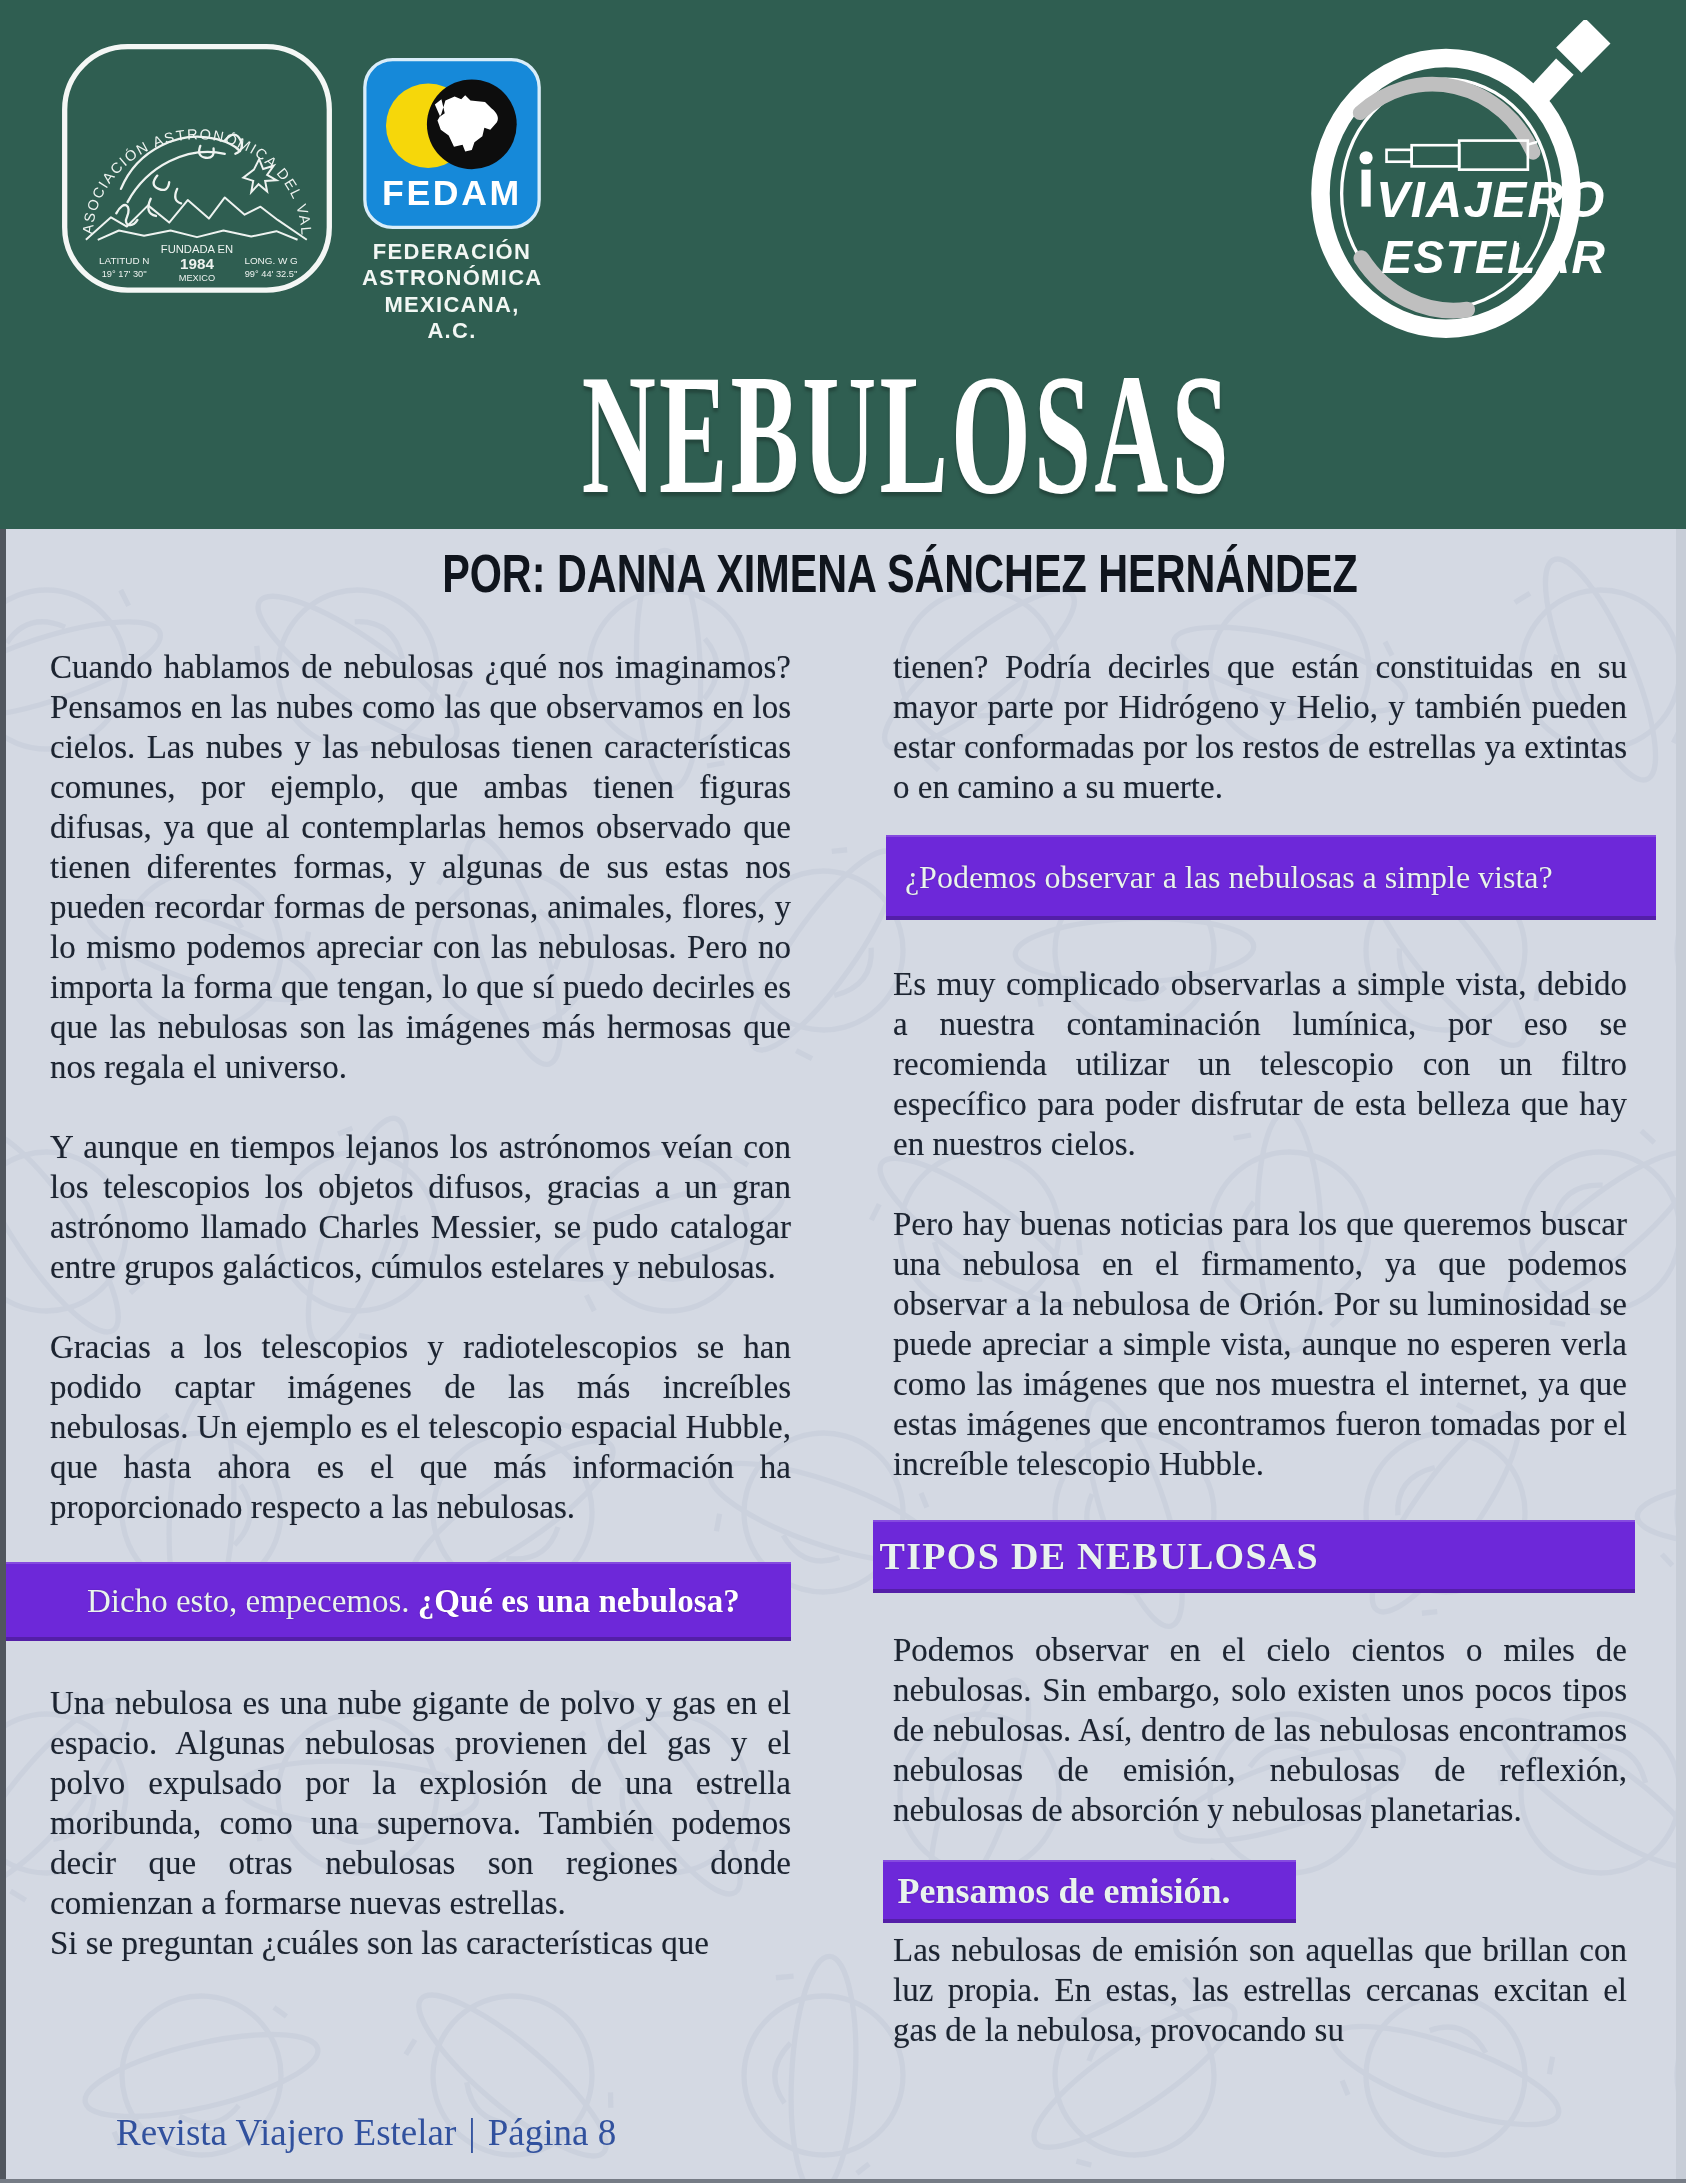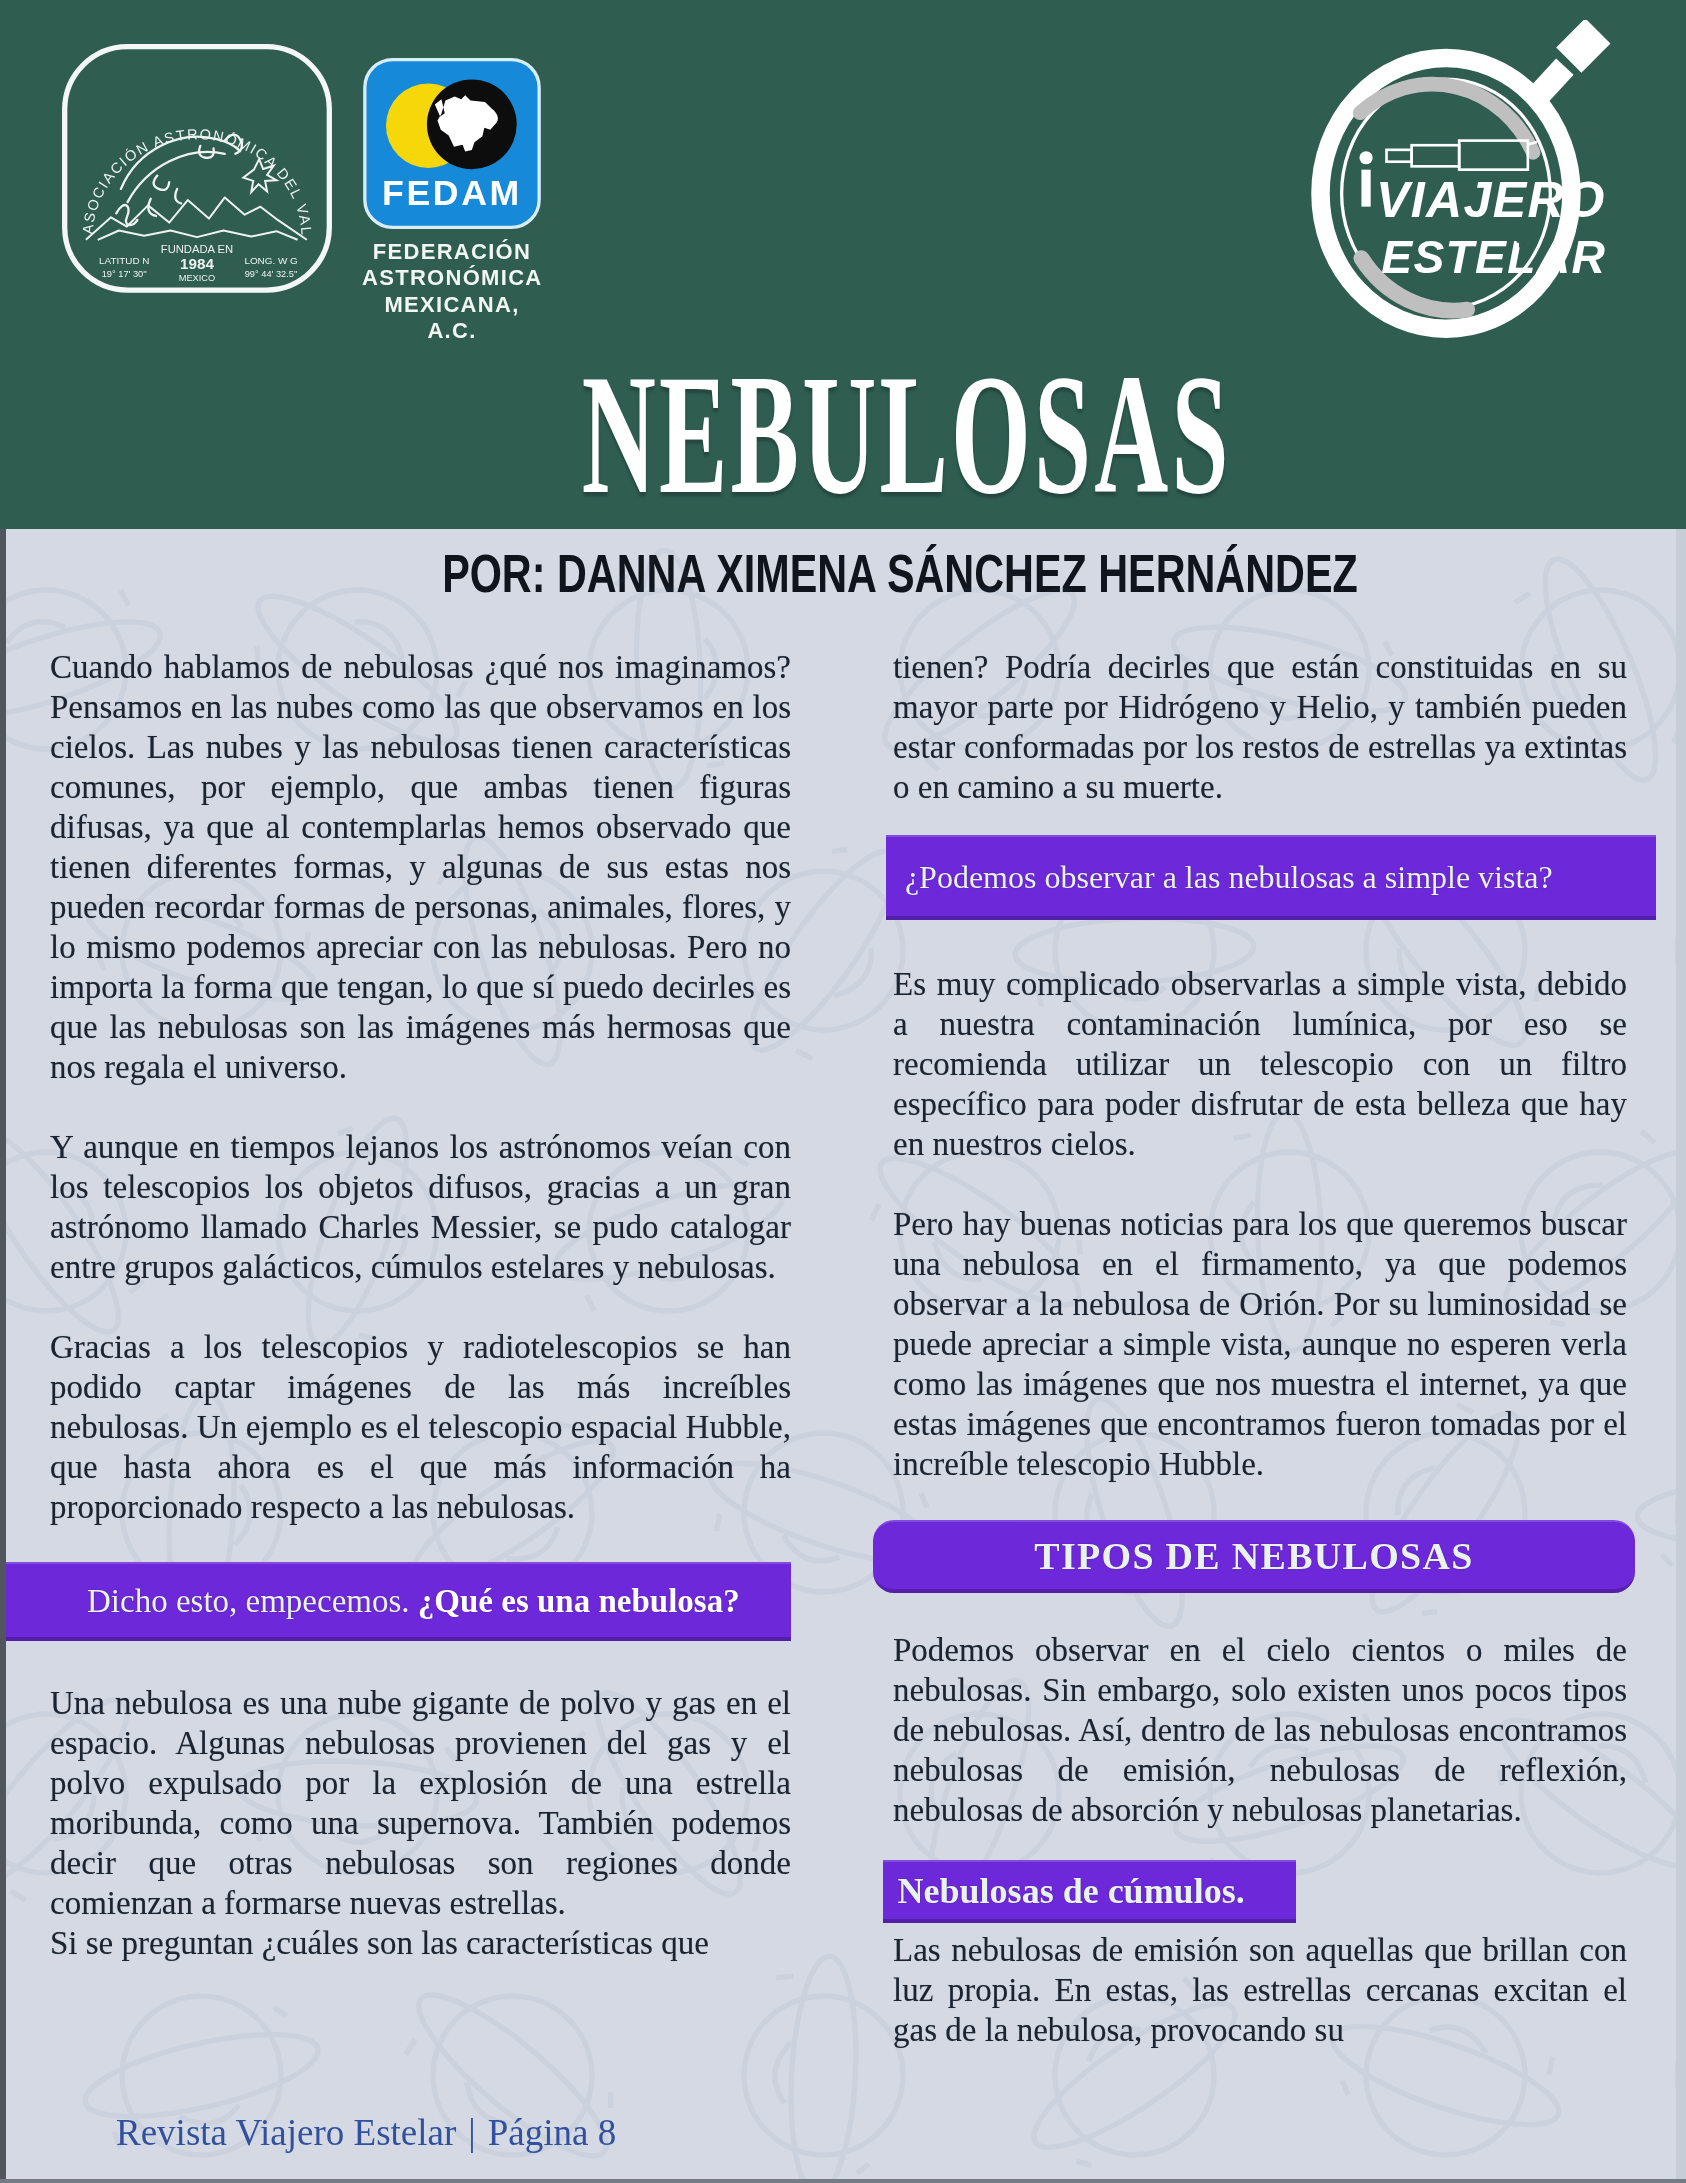--- a/index.html
+++ b/index.html
@@ -32,21 +32,21 @@
   .col p.cont{margin-top:-40px;}
   .banner{background:#6d28d9;color:#e9f3ee;white-space:nowrap;box-sizing:border-box;
           border-top:2.6px solid rgba(255,255,255,0.16);border-bottom:4px solid rgba(0,0,0,0.22);
           text-shadow:0 0 1.3px rgba(0,0,0,0.35);}
   .banner strong{color:#ffffff;}
   .banner-quees{margin:-5.3px 0 42px -44px;width:calc(100% + 44px);padding:17px 13.2px 16px 81px;
           font-size:33px;}
   .banner-observe{margin:-12px 0 44px -6.6px;width:calc(100% + 36px);padding:20px 16px 18.5px 18.5px;
           font-size:32px;}
   .banner-types{margin:-4px 0 37px -20px;width:calc(100% + 28px);padding:14.6px 6.6px 13.2px 6.6px;
-          font-size:38px;font-weight:bold;text-align:center;letter-spacing:1.3px;border-radius:21px;}
+          font-size:38px;font-weight:bold;text-align:left;letter-spacing:1.3px;}
   .banner-emission{margin:-10.6px 0 6.6px -10px;width:413px;padding:9.3px 6.6px 8px 14.6px;
           font-size:36px;font-weight:bold;}
   
   .footer{position:absolute;left:96px;top:2111px;font-size:37px;color:#31519e;z-index:3;margin-left:20px;}
   .footer .sep{padding:0 12px;}
   .edge-left{position:absolute;left:0;top:529px;width:6px;height:1654px;background:#51565e;z-index:5;}
   .edge-bottom{position:absolute;left:0;top:2179px;width:1687px;height:4.6px;background:#767c86;z-index:5;}
   .edge-right{position:absolute;left:1676px;top:529px;width:10.6px;height:1650px;background:#c7cdd7;z-index:4;}
   #watermarks{position:absolute;left:0;top:0;width:1687px;height:2183px;z-index:1;pointer-events:none;}
 </style>
@@ -448,21 +448,21 @@
     <div class="banner banner-observe">
       <span>¿Podemos observar a las nebulosas a simple vista?</span>
     </div>
     <p>Es muy complicado observarlas a simple vista, debido a nuestra contaminación lumínica, por eso se recomienda utilizar un telescopio con un filtro específico para poder disfrutar de esta belleza que hay en nuestros cielos.</p>
     <p>Pero hay buenas noticias para los que queremos buscar una nebulosa en el firmamento, ya que podemos observar a la nebulosa de Orión. Por su luminosidad se puede apreciar a simple vista, aunque no esperen verla como las imágenes que nos muestra el internet, ya que estas imágenes que encontramos fueron tomadas por el increíble telescopio Hubble.</p>
     <div class="banner banner-types">
       <span>TIPOS DE NEBULOSAS</span>
     </div>
     <p>Podemos observar en el cielo cientos o miles de nebulosas. Sin embargo, solo existen unos pocos tipos de nebulosas. Así, dentro de las nebulosas encontramos nebulosas de emisión, nebulosas de reflexión, nebulosas de absorción y nebulosas planetarias.</p>
     <div class="banner banner-emission">
-      <span>Nebulosas de cúmulos.</span>
+      <span>Pensamos de emisión.</span>
     </div>
     <p>Las nebulosas de emisión son aquellas que brillan con luz propia. En estas, las estrellas cercanas excitan el gas de la nebulosa, provocando su</p>
   </section>
 
   <div class="footer">
     <span>Revista Viajero Estelar</span><span class="sep">|</span><span>Página 8</span>
   </div>
 
   <div class="edge-left"></div>
   <div class="edge-bottom"></div>

